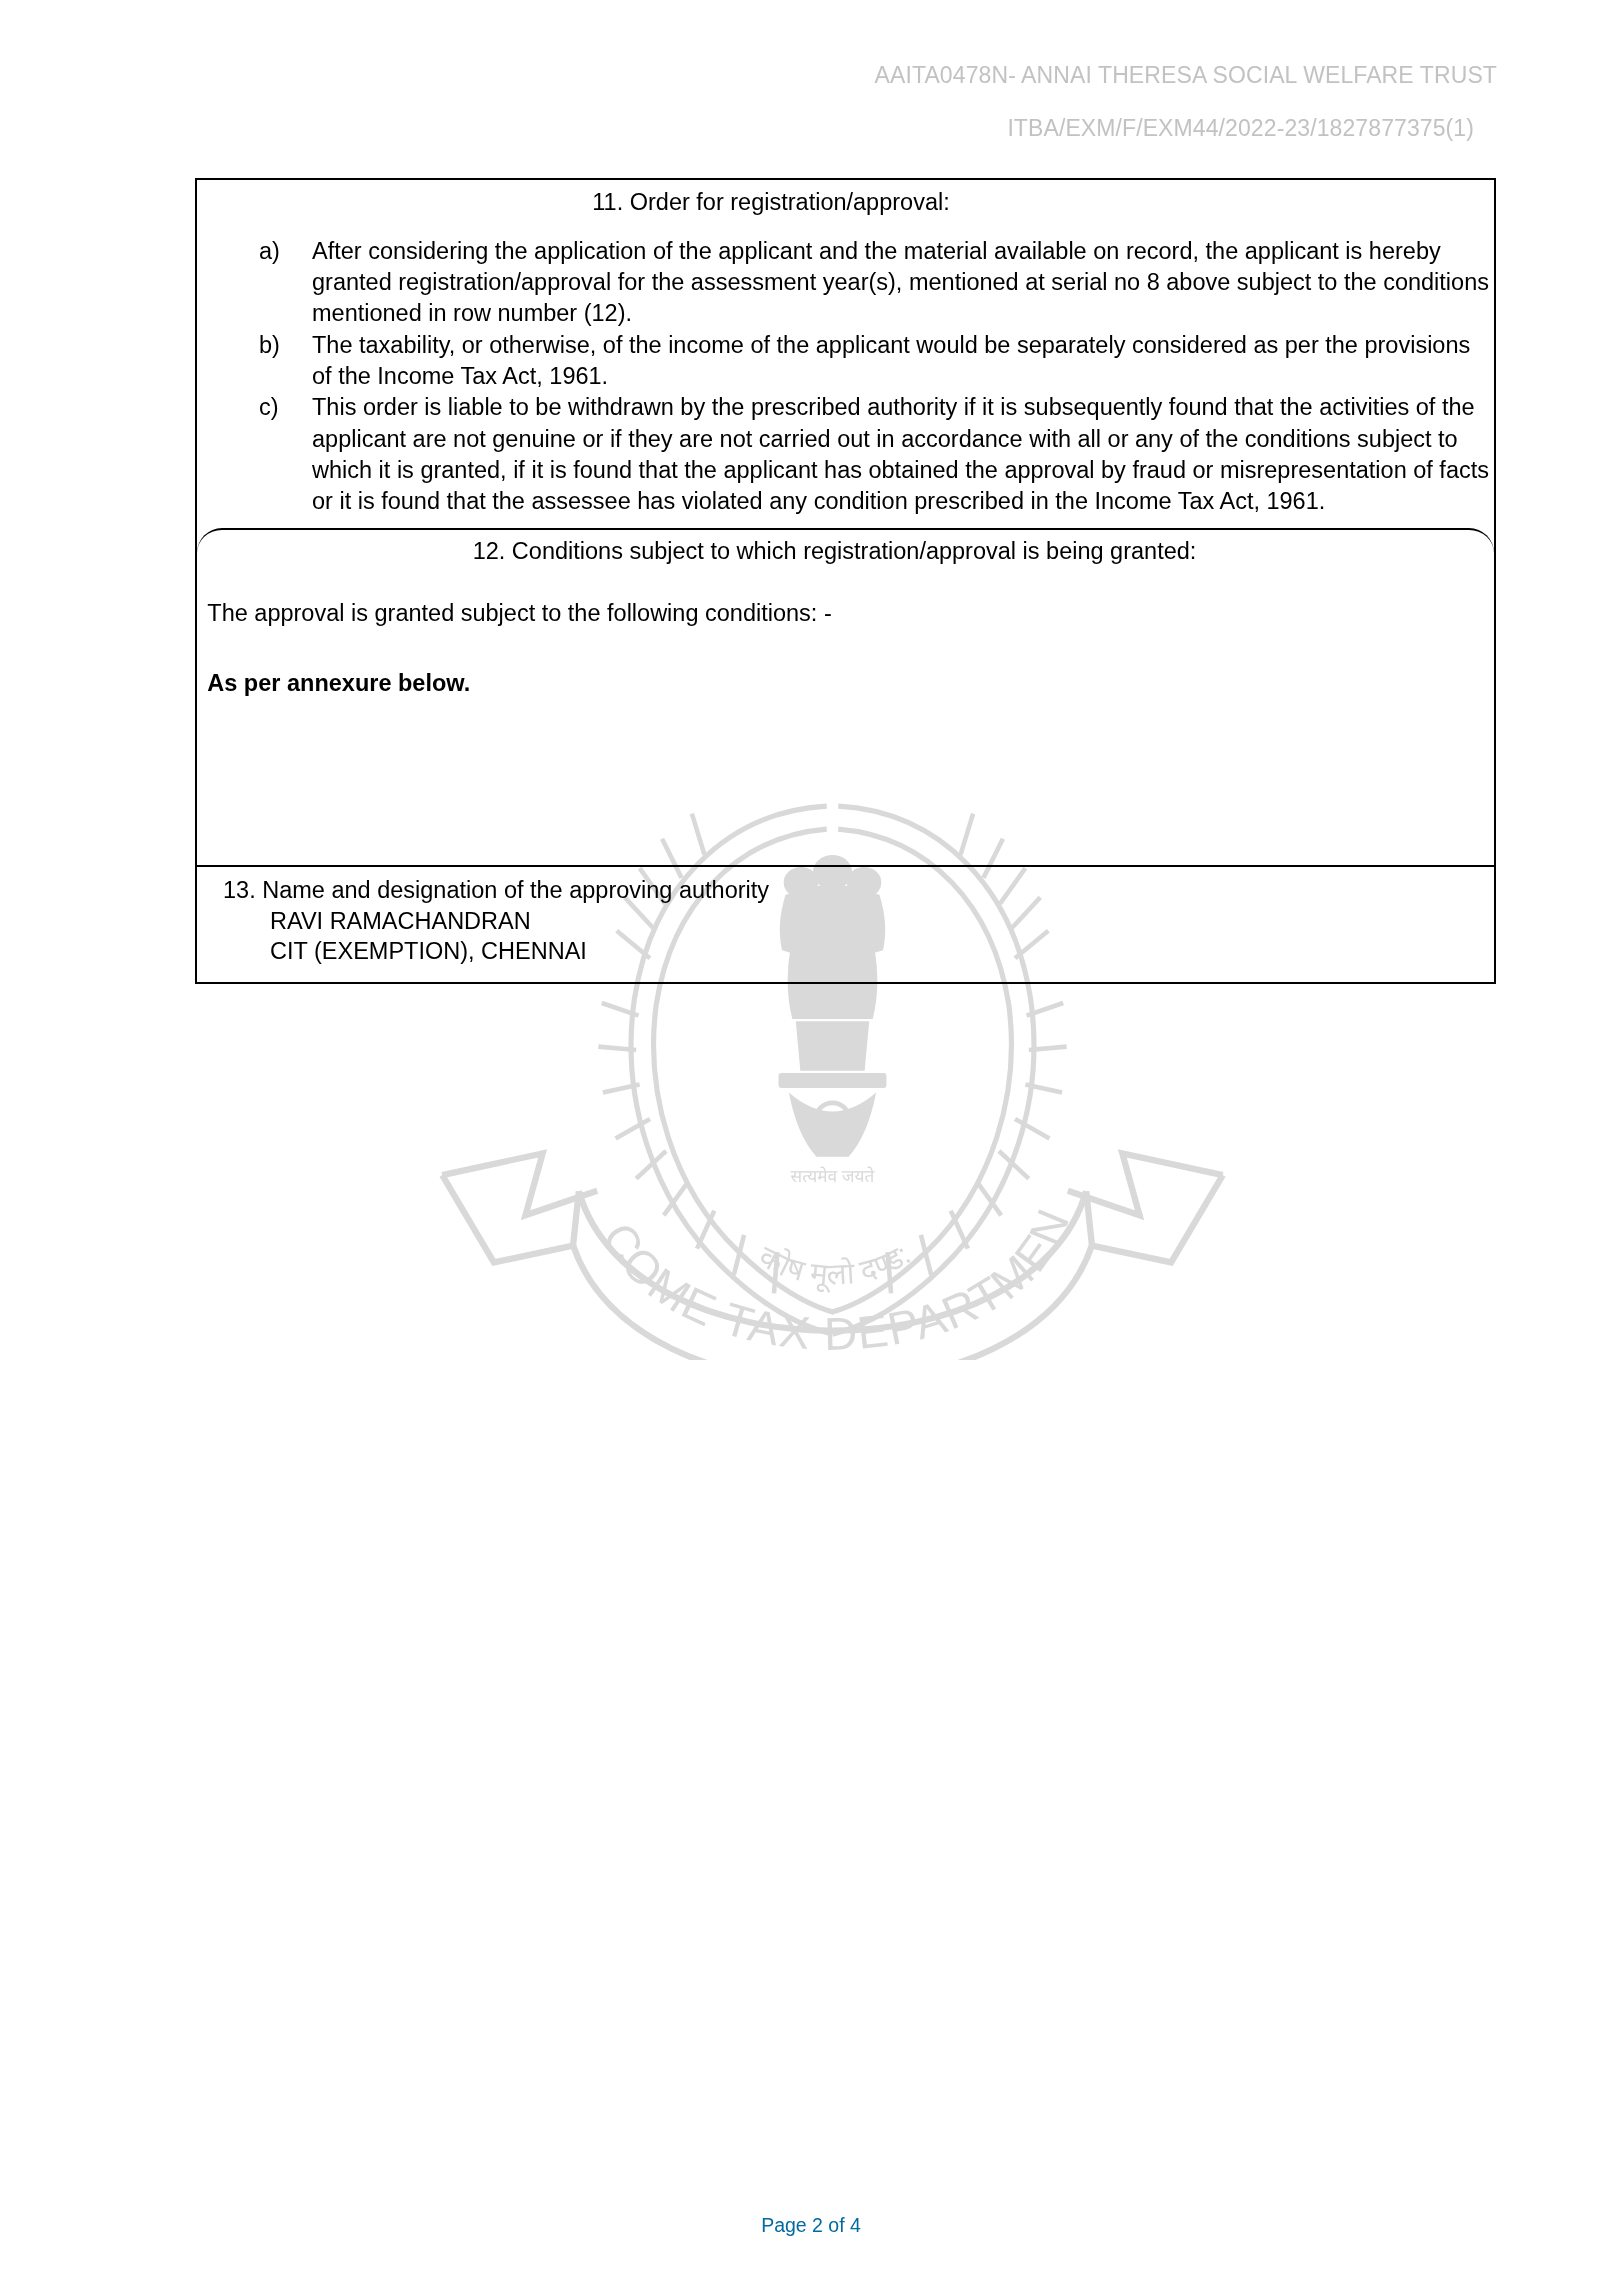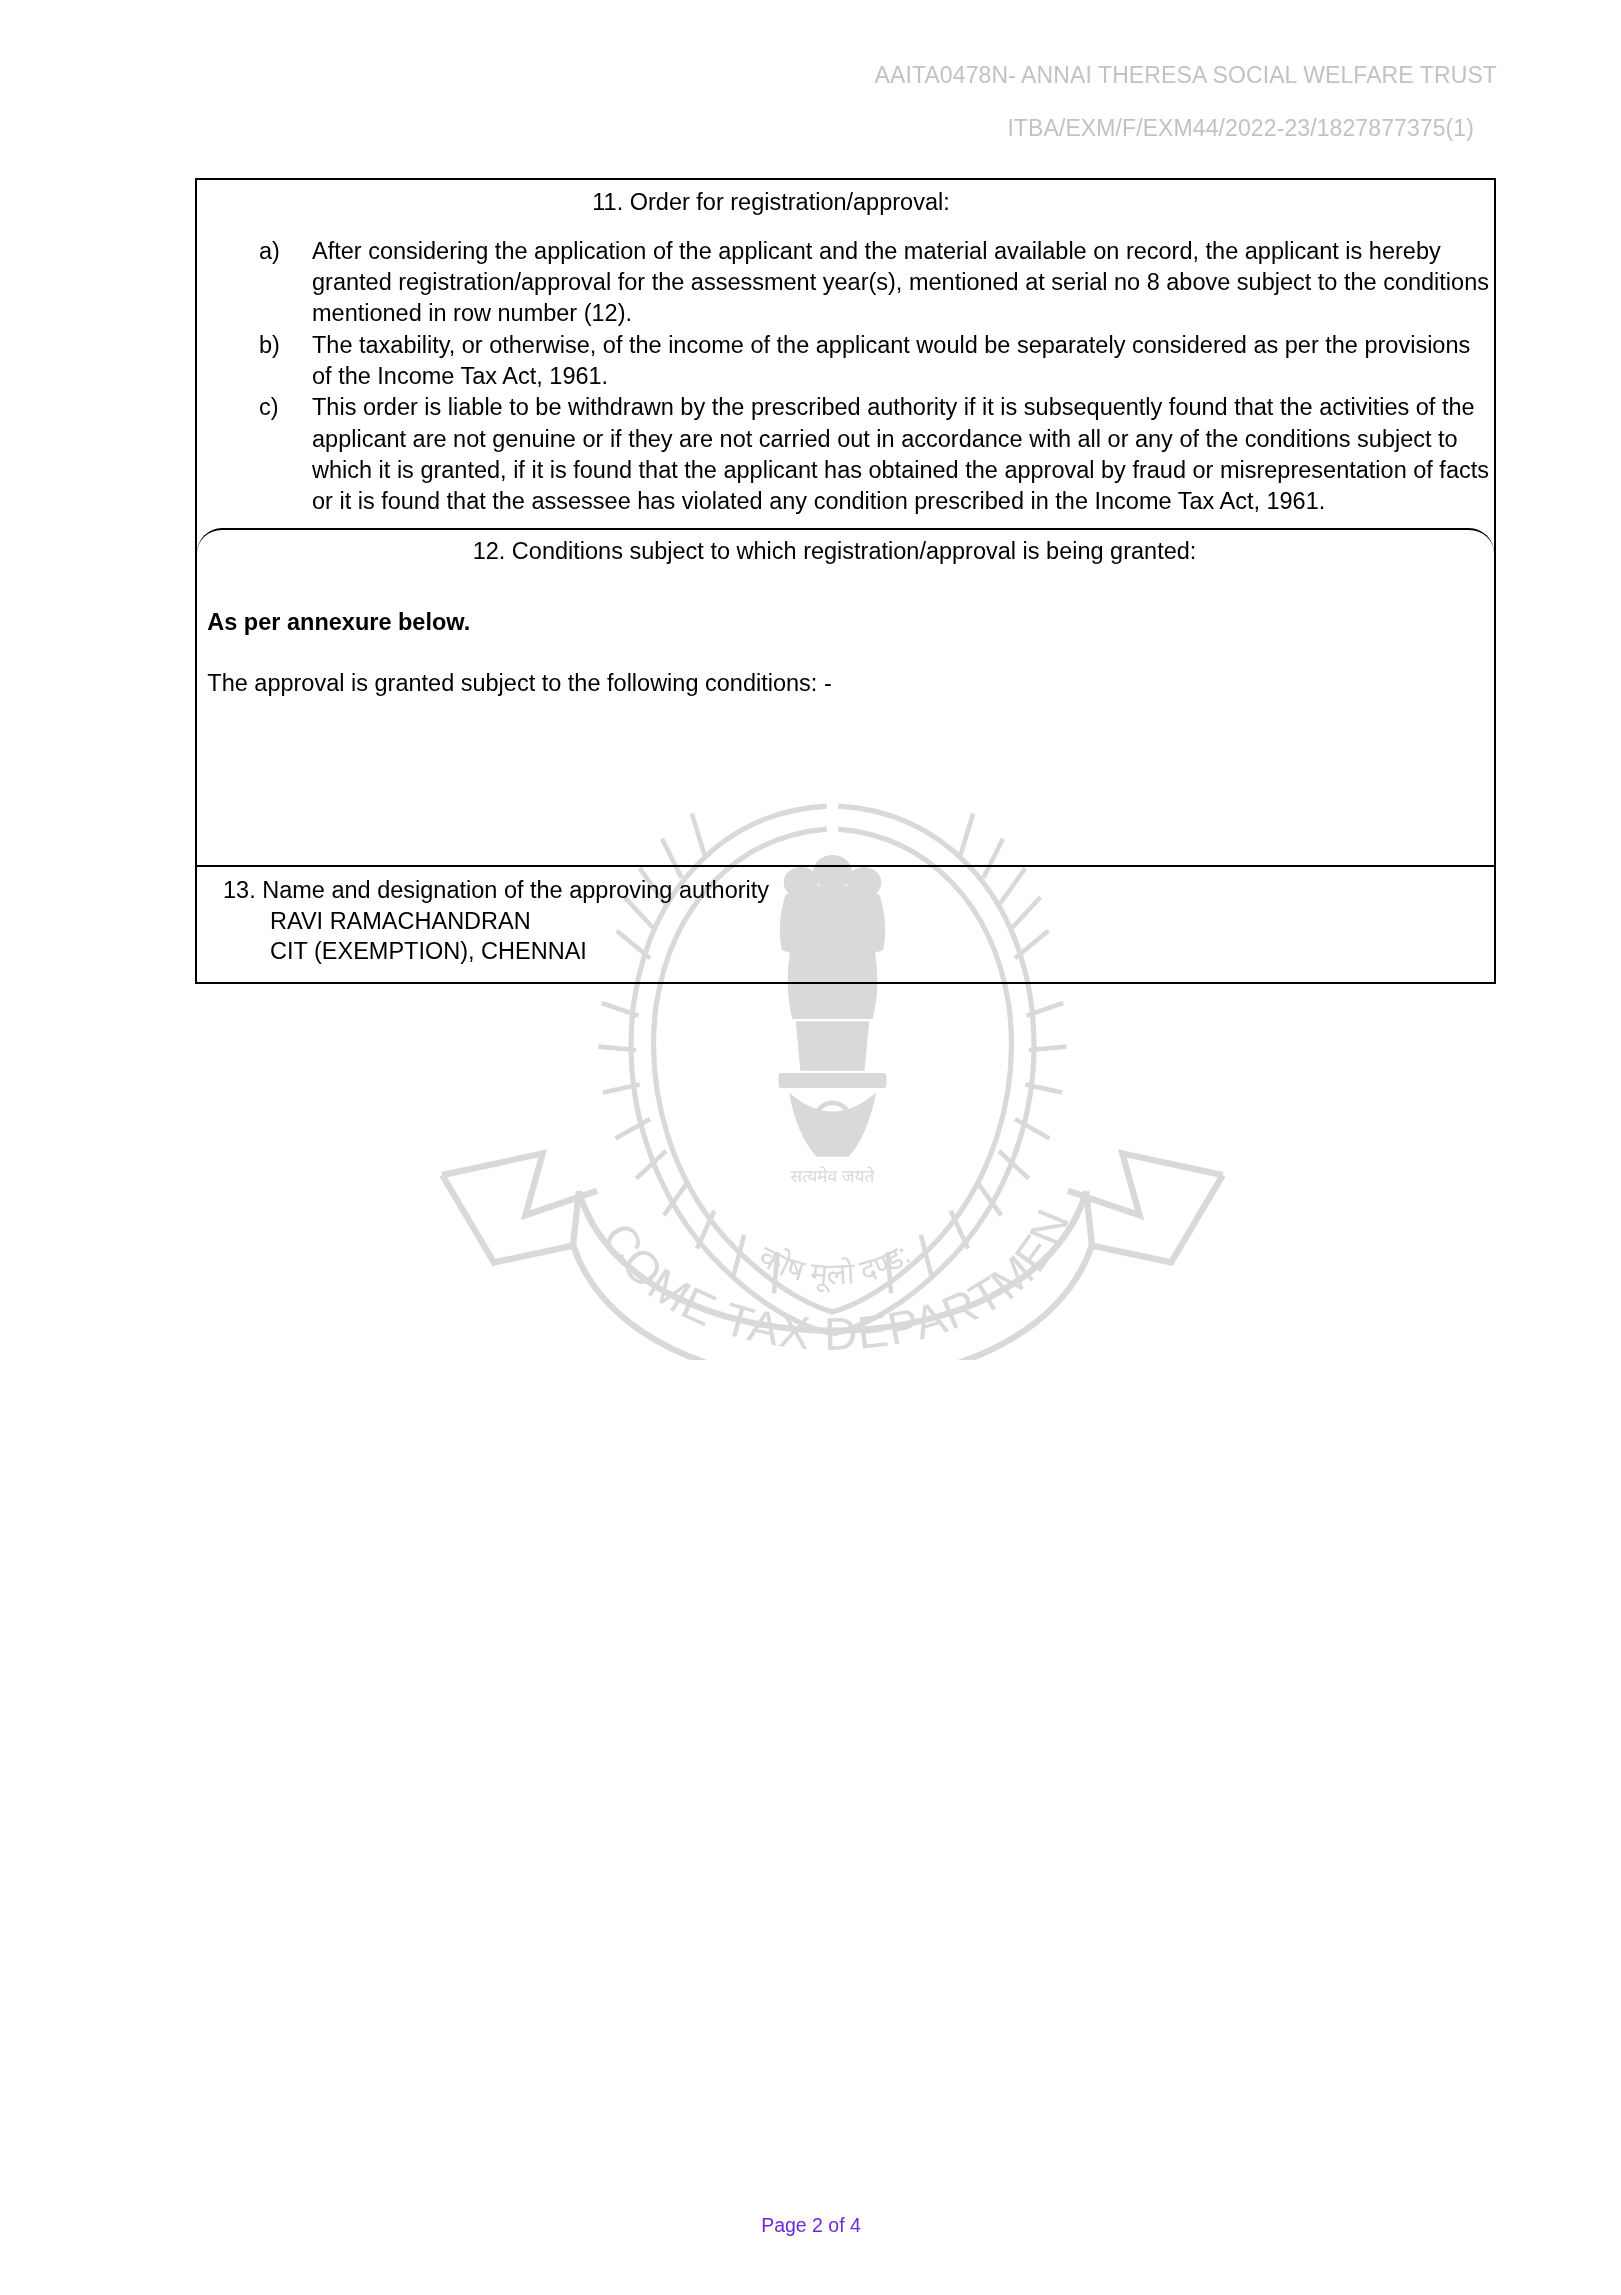--- a/index.html
+++ b/index.html
@@ -120,21 +120,21 @@
   }
 
   
   .page-footer {
     position: absolute;
     left: 0;
     top: 2214px;
     width: 1622px;
     text-align: center;
     font-size: 19.5px;
-    color: #6d28d9;
+    color: #0369a1;
     z-index: 5;
   }
 </style>
 </head>
 <body>
 
 <div id="page">
 
   <div class="doc-header">
     <span class="hdr-line-1">AAITA0478N- ANNAI THERESA SOCIAL WELFARE TRUST</span>
@@ -228,22 +228,22 @@
         </li>
         <li>
           <span class="marker">c)</span>
           <span class="li-text">This order is liable to be withdrawn by the prescribed authority if it is subsequently found that the activities of the applicant are not genuine or if they are not carried out in accordance with all or any of the conditions subject to which it is granted, if it is found that the applicant has obtained the approval by fraud or misrepresentation of facts or it is found that the assessee has violated any condition prescribed in the Income Tax Act, 1961.</span>
         </li>
       </ol>
     </div>
 
     <div class="row row-12">
       <div class="sec-heading sec-heading-12">12. Conditions subject to which registration/approval is being granted:</div>
+      <div class="body-para">The approval is granted subject to the following conditions: -</div>
       <div class="body-para bold">As per annexure below.</div>
-      <div class="body-para">The approval is granted subject to the following conditions: -</div>
     </div>
 
     <div class="row row-13">
       <div class="auth-block">
         <div class="auth-label">13. Name and designation of the approving authority</div>
         <div class="auth-name">RAVI  RAMACHANDRAN</div>
         <div class="auth-desig">CIT (EXEMPTION),  CHENNAI</div>
       </div>
     </div>
 

